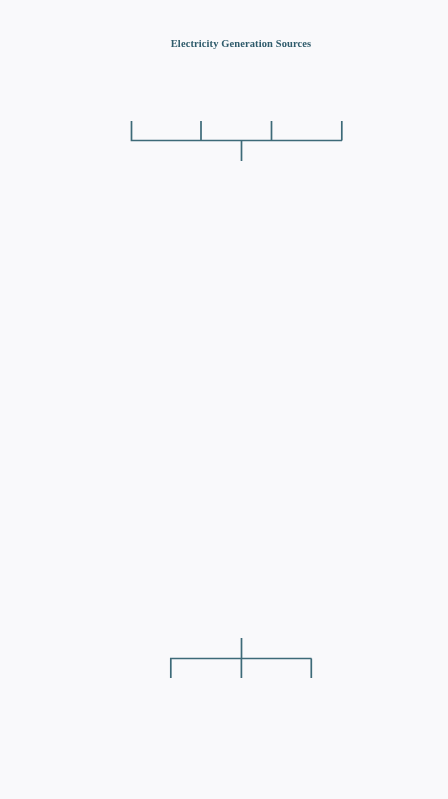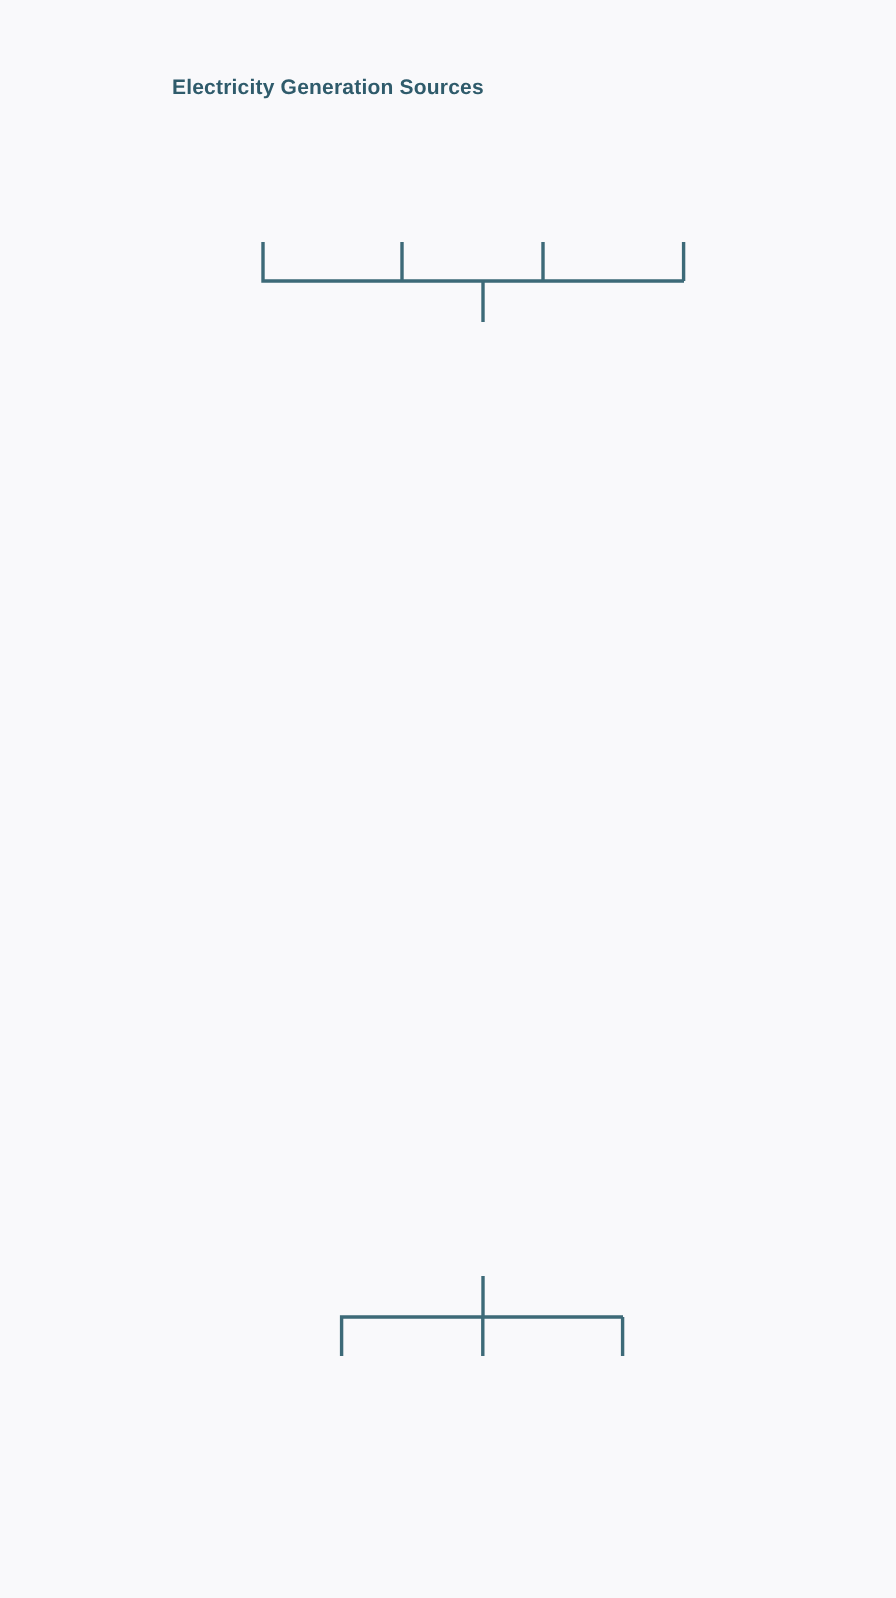--- a/index.html
+++ b/index.html
@@ -1,20 +1,20 @@
 <!DOCTYPE html>
 <html><head>
 <meta charset="utf-8">
 <style>
   html,body{margin:0;padding:0;}
   body{width:448px;height:799px;background:#ffffff;font-family:"Liberation Sans",sans-serif;overflow:hidden;}
   #stage{position:relative;width:448px;height:799px;background:#f9f9fb;overflow:hidden;}
   .abs{position:absolute;}
   svg{display:block;overflow:visible;}
-  .lbl{position:absolute;text-align:left;color:#2f5b6b;font-weight:bold;letter-spacing:0.1px;}
+  .lbl{position:absolute;text-align:center;color:#2f5b6b;font-weight:bold;letter-spacing:0.1px;font-family:Liberation Serif, serif;}
   .title{font-size:10.5px;}
 </style>
 </head>
 <body>
 
 <div id="stage">
 
   <div class="lbl title" style="left:86px;top:38px;width:310px;">Electricity Generation Sources</div>
 
   <svg class="abs" style="left:0;top:0" width="448" height="799">

